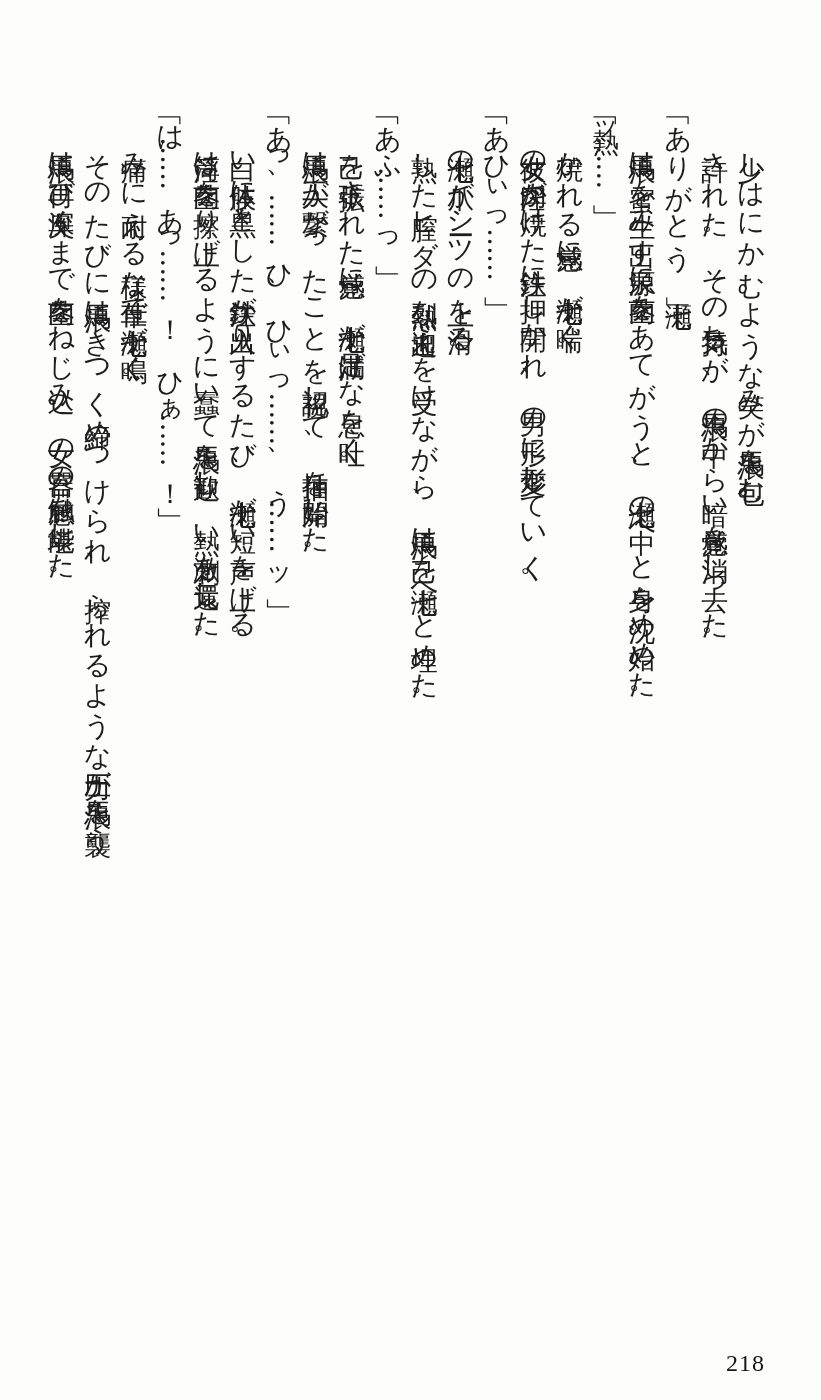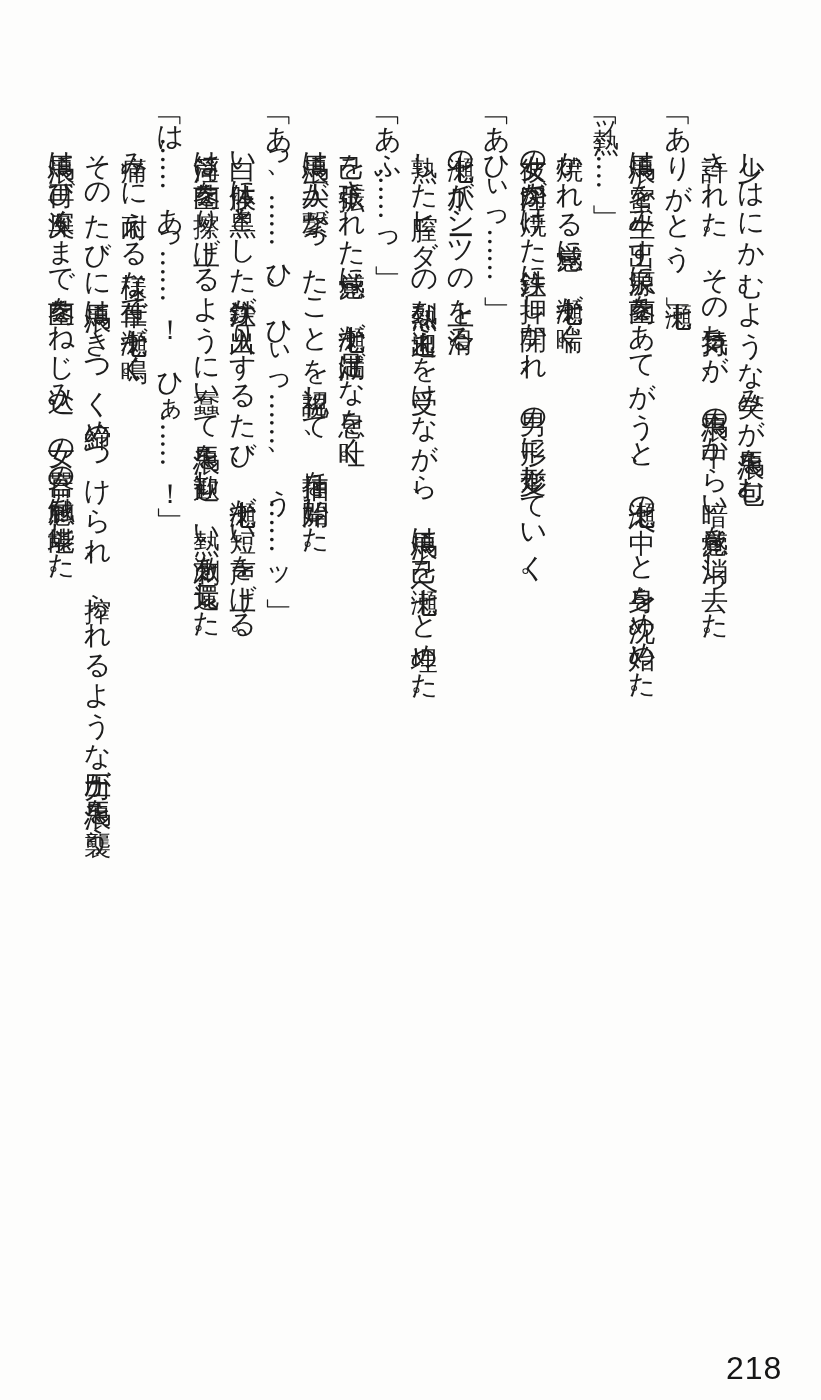--- a/index.html
+++ b/index.html
@@ -37,22 +37,22 @@
     margin: 0;
     padding: 0;
   }
   .text-block p.indent {
     text-indent: 1em;
   }
   .page-number {
     position: absolute;
     top: 1350px;
     left: 726px;
-    font-family: Liberation Sans, sans-serif;
-    font-size: 32px;
+    font-family: Liberation Serif, serif;
+    font-size: 24px;
     letter-spacing: 1px;
     color: #161616;
   }
 </style>
 </head>
 <body>
 
 <div class="page">
 
   <div class="text-block">

